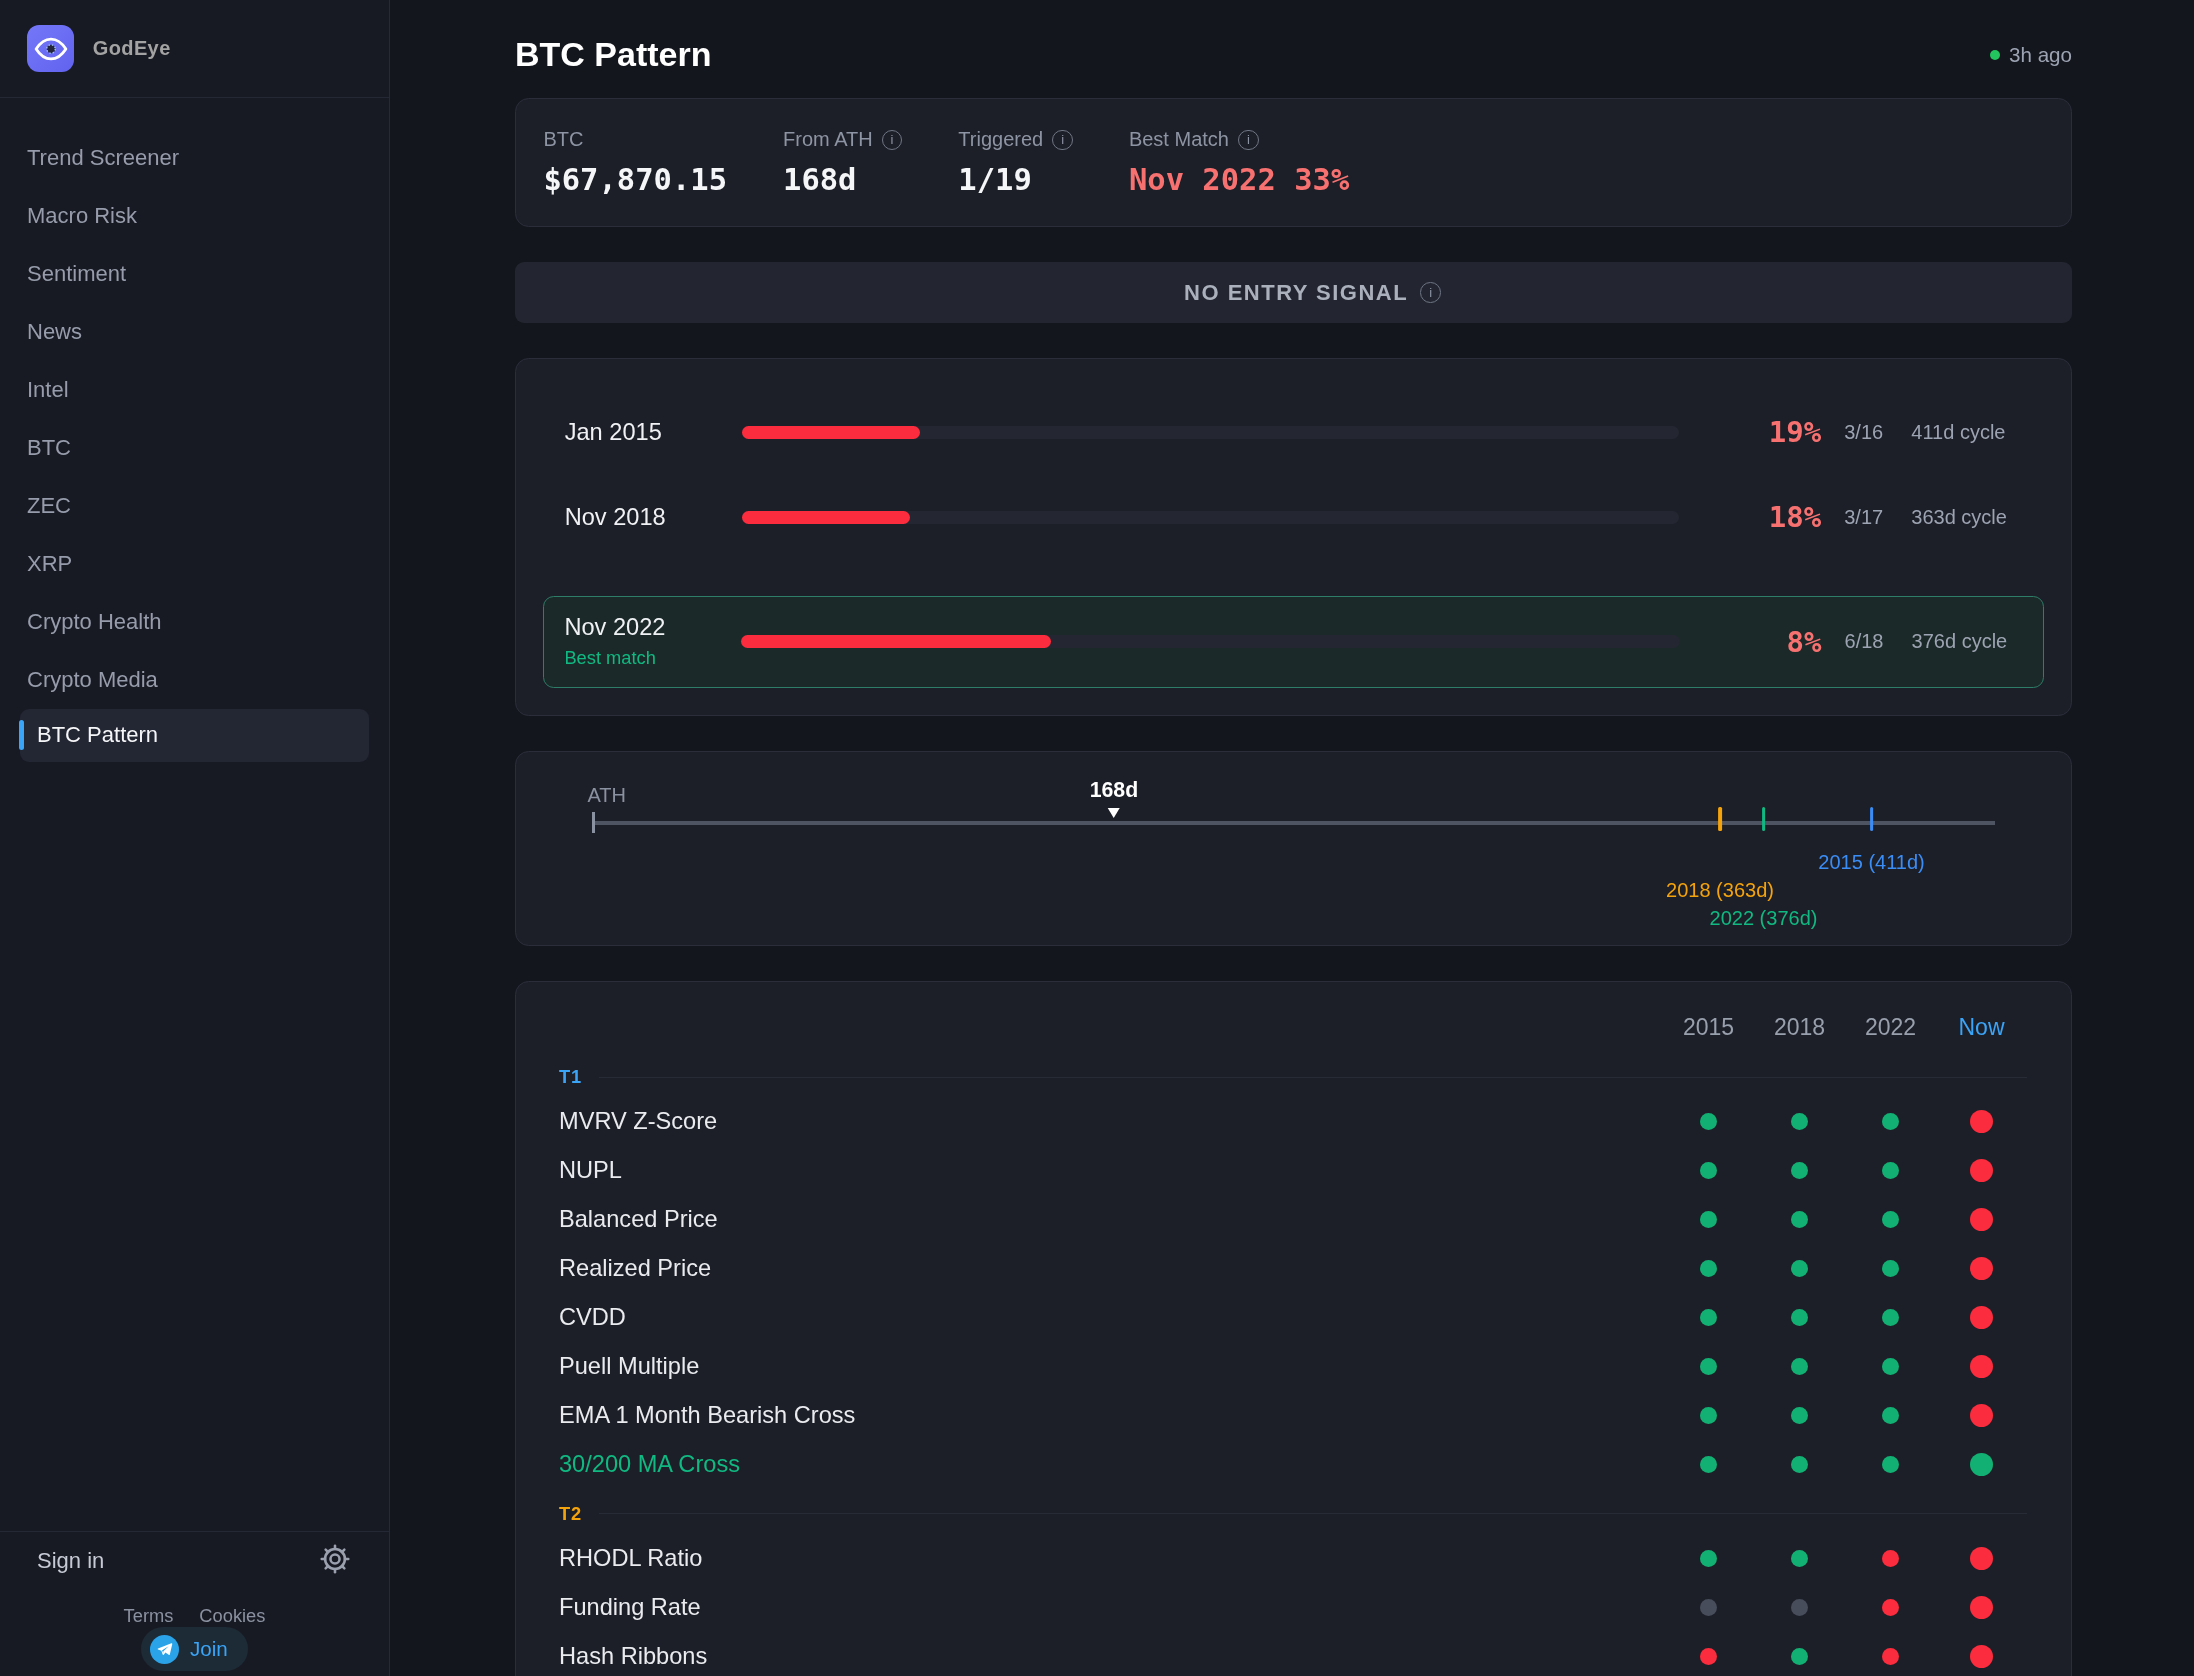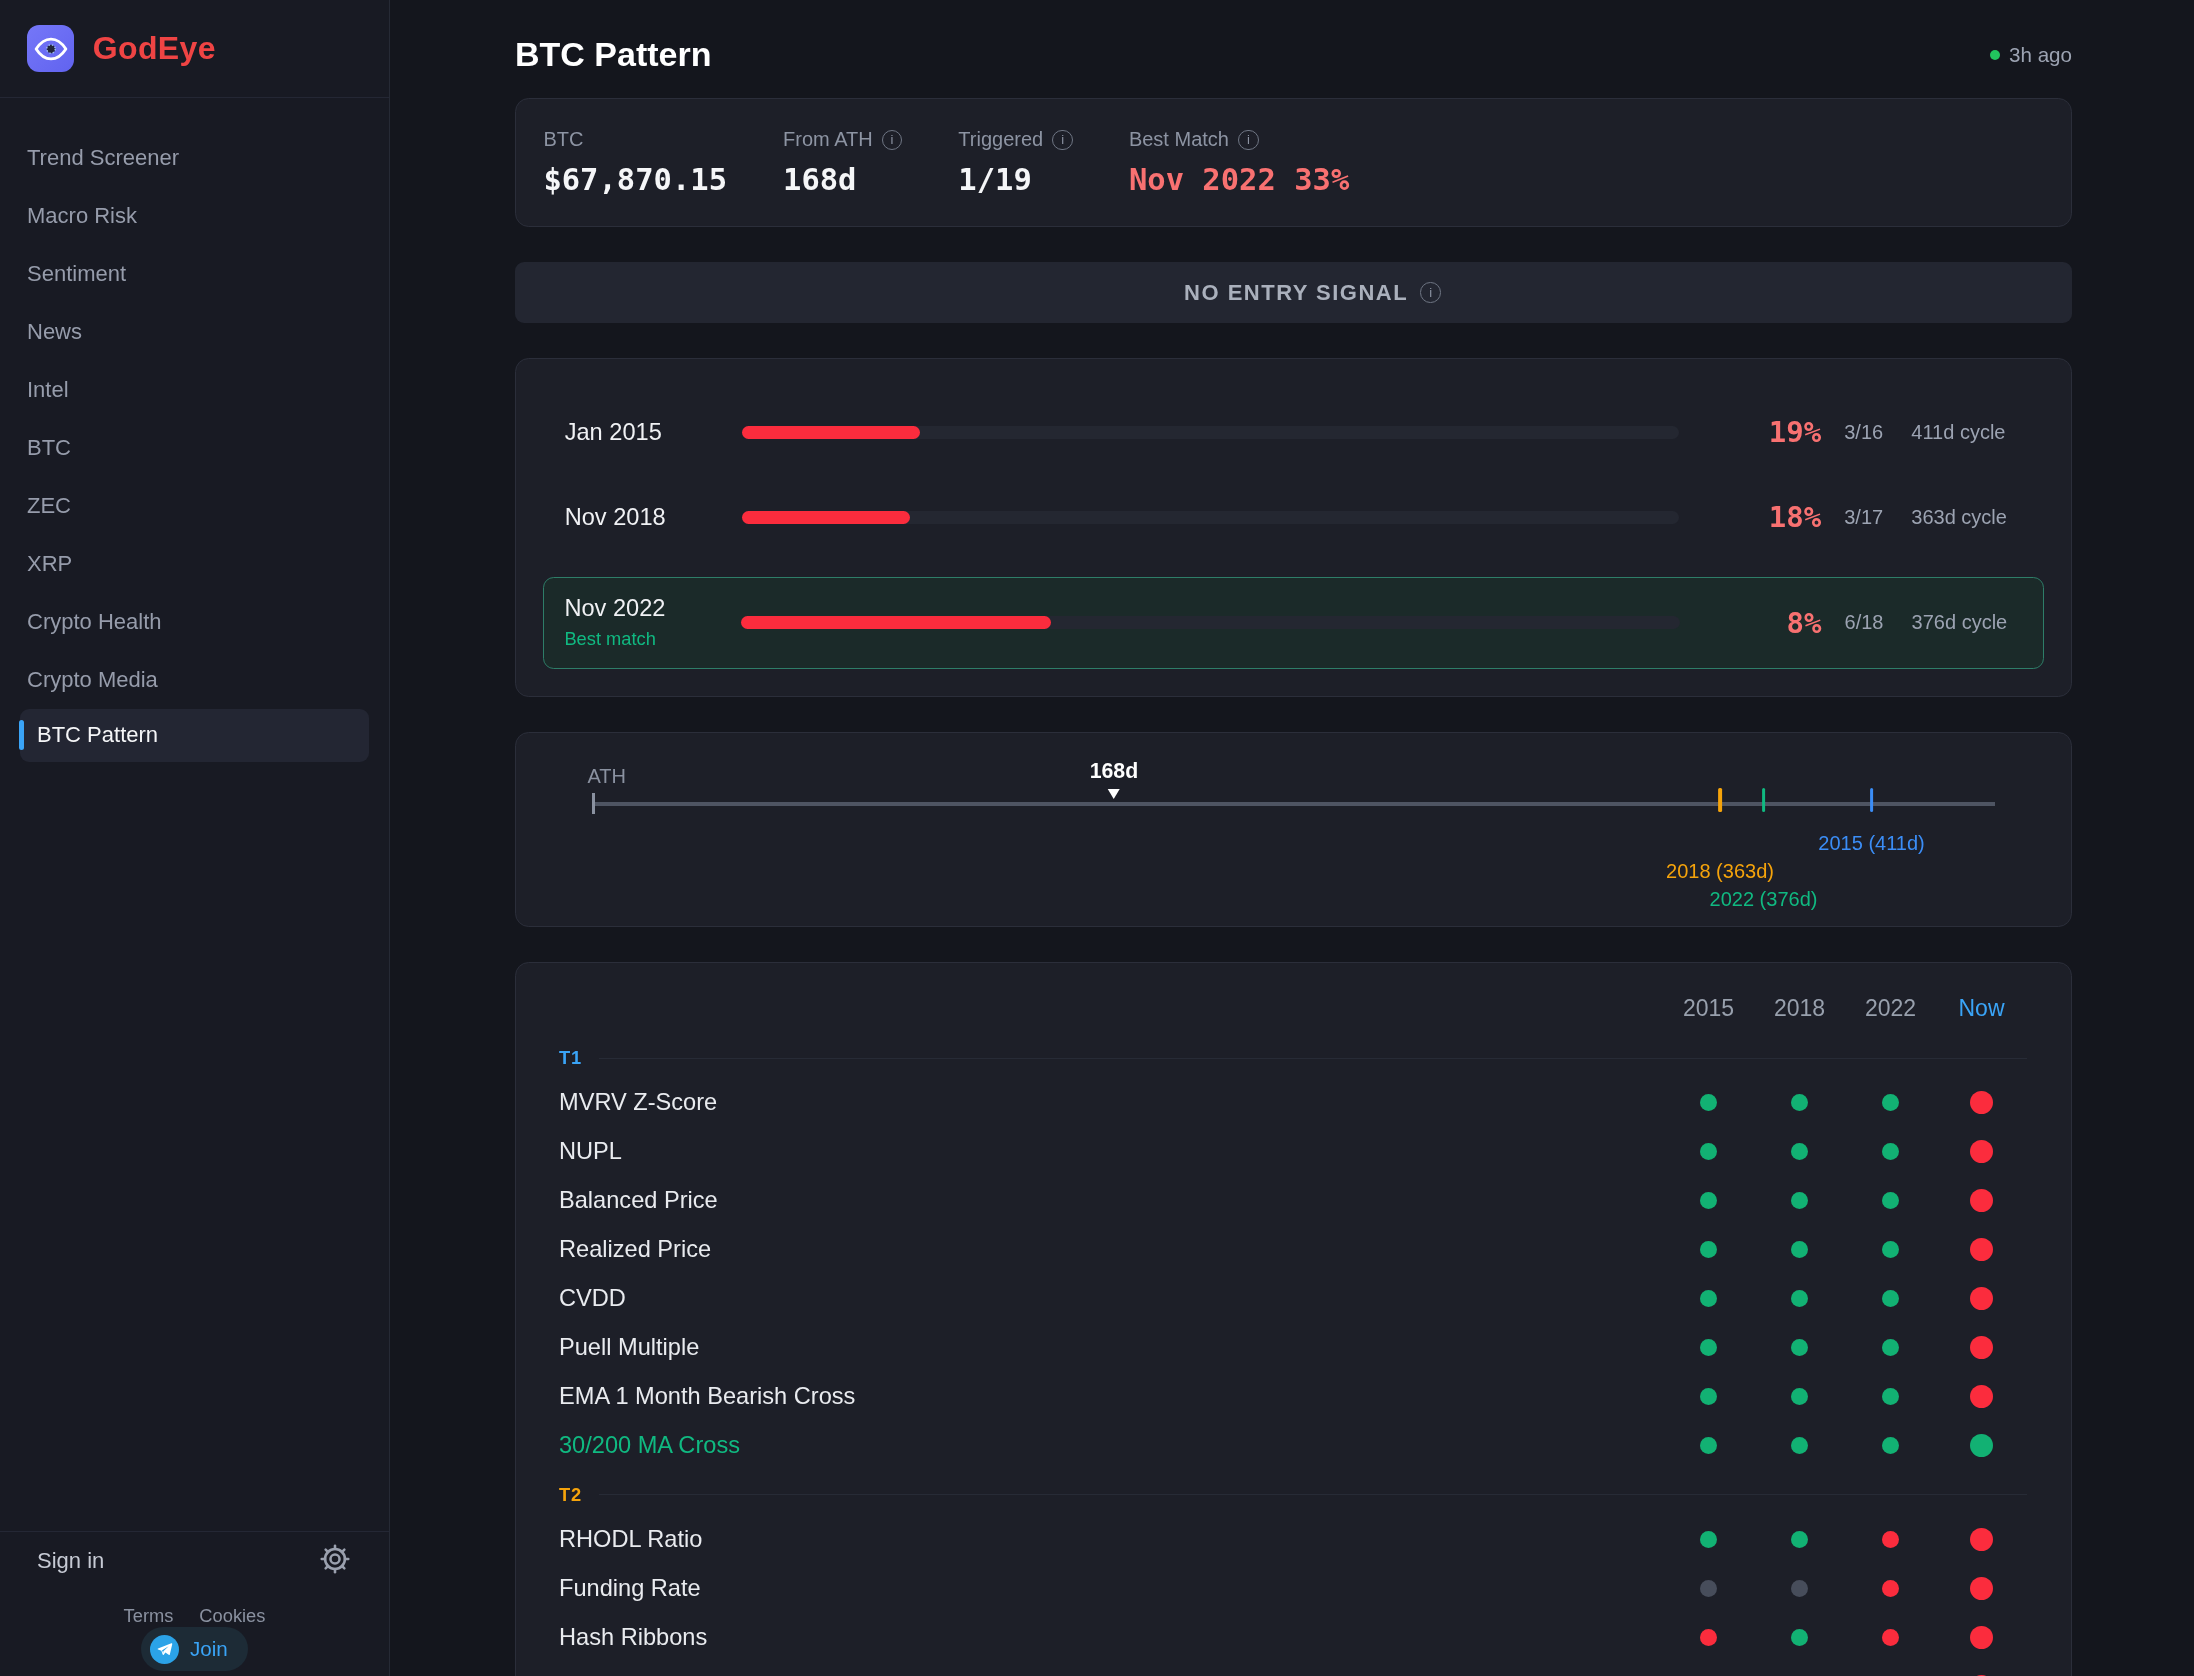--- a/index.html
+++ b/index.html
@@ -19,21 +19,21 @@
   }
   .sb-header {
     height:98px; display:flex; align-items:center; gap:18.3px;
     padding:0 27.4px; border-bottom:0.8px solid #242734;
   }
   .logo-box {
     width:47px; height:47px; border-radius:12.2px;
     background:linear-gradient(135deg,#7577f8,#6163ef);
     display:flex; align-items:center; justify-content:center;
   }
-  .brand { font-size:32px; font-weight:700; color:#ef4444; letter-spacing:0.4px; }
+  .brand { font-size:20px; font-weight:700; color:#a3a3a3; letter-spacing:0.4px; }
   .nav { padding:30.5px 0 0 0; }
   .nav-item {
     height:58px; display:flex; align-items:center;
     padding:0 27px; font-size:22px; color:#969cab; cursor:pointer;
     position:relative;
   }
   .nav-item.active {
     margin:0 20px; padding:0 17px; height:53px;
     background:#232633; border-radius:9.1px; color:#f5f6f8;
   }
@@ -95,21 +95,21 @@
   .p-label-wrap { width:177px; flex:0 0 auto; }
   .p-label { font-size:23.6px; color:#f0f1f4; }
   .p-sub { margin-top:6.1px; font-size:18.3px; color:#10b981; }
   .p-track { flex:1; height:13px; border-radius:6.9px; background:#242731; position:relative; }
   .p-fill { position:absolute; left:0; top:0; bottom:0; border-radius:6.9px; background:#fb2c3d; }
   .p-right { display:flex; align-items:center; flex:0 0 auto; margin-left:49px; }
   .p-pct { width:93px; text-align:right; font-size:29px; font-weight:700; color:#f87171; }
   .p-frac { width:58px; margin-left:23px; font-size:20px; color:#9ca3b2; }
   .p-cycle { width:111px; margin-left:9.1px; font-size:20px; color:#9ca3b2; }
   .best-wrap {
-    margin-top:17px; border:1.5px solid #2e7d68; background:#1b2a29;
+    margin-top:36px; border:1.5px solid #2e7d68; background:#1b2a29;
     border-radius:10.7px;
   }
   .best-wrap .p-row { height:90px; padding:0 20px; }
 
   
   .tl-card { margin-top:35px; height:195px; padding:0 76px; position:relative; }
   .tl-track { position:relative; height:100%; }
   .tl-line {
     position:absolute; left:0; right:0; top:69px; height:3.8px; background:#4e5462;
   }

